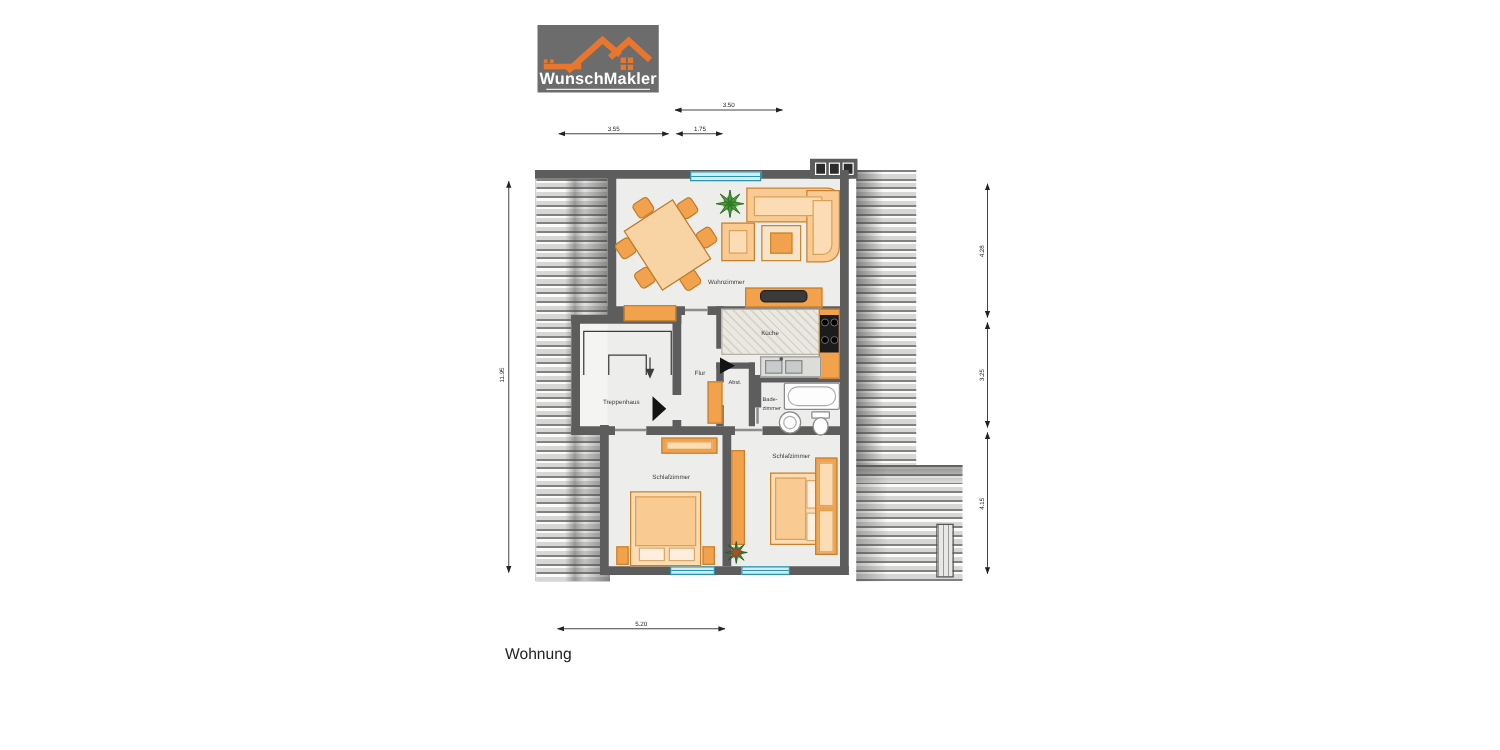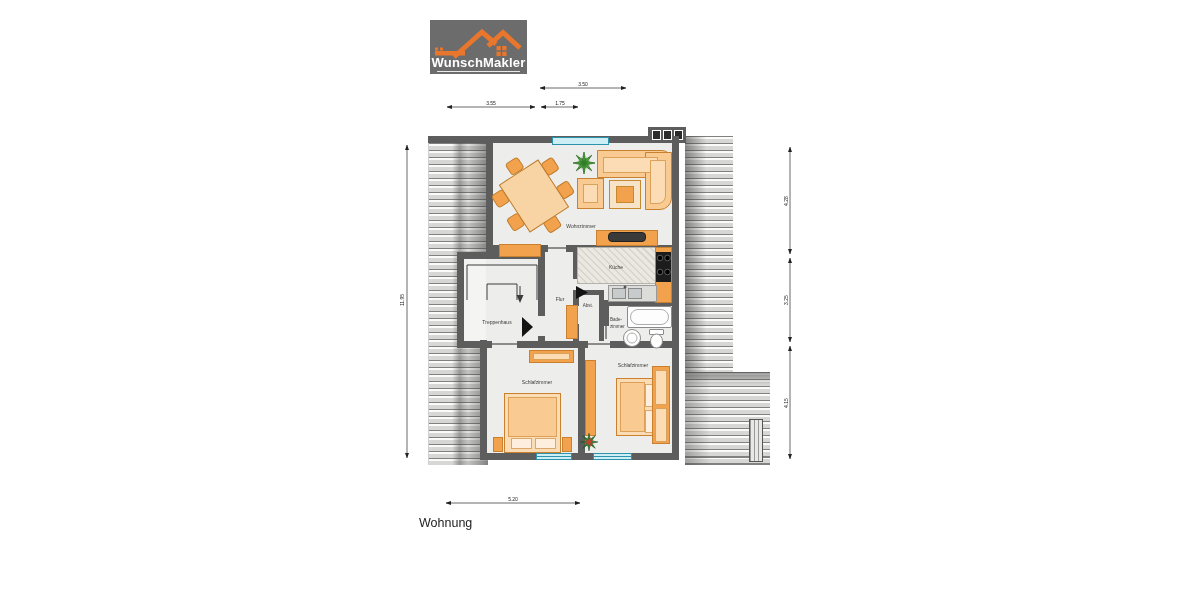--- a/index.html
+++ b/index.html
@@ -33,21 +33,21 @@
     color:#3a3a3a;white-space:nowrap;}
   .rlabel.small{font-size:4.5px;}
   .bathlabel{position:absolute;font-size:4.5px;line-height:1.5;color:#3a3a3a;white-space:nowrap;}
   .counter{background-color:#eae8e1;border:1px solid #b5b2aa;
     background-image:repeating-linear-gradient(45deg, rgba(175,170,158,.3) 0 1.5px, rgba(0,0,0,0) 1.5px 5px);}
   .white-fix{background:#fff;border:1px solid #8a8a8a;}
   #logo{position:absolute;left:430px;top:20px;width:97px;height:54px;background:#6c6c6c;}
   #logo .brand{position:absolute;left:0;right:0;bottom:4px;text-align:center;color:#fff;
     font-weight:bold;font-size:13px;letter-spacing:.2px;}
   #logo .underline{position:absolute;left:7px;right:7px;bottom:2.5px;height:1px;background:rgba(255,255,255,.85);}
-  #caption{position:absolute;left:419px;top:516px;font-size:12.5px;color:#222;}
+  #caption{position:absolute;left:404px;top:516px;font-size:12.5px;color:#222;}
   svg text{font-family:"Liberation Sans",sans-serif;}
 </style>
 </head>
 <body>
 
 <div id="stage">
 
   <div id="logo">
     <svg width="97" height="54" viewBox="0 0 97 54">
       <rect x="5" y="31" width="30" height="4.5" fill="#e8762d"></rect>

